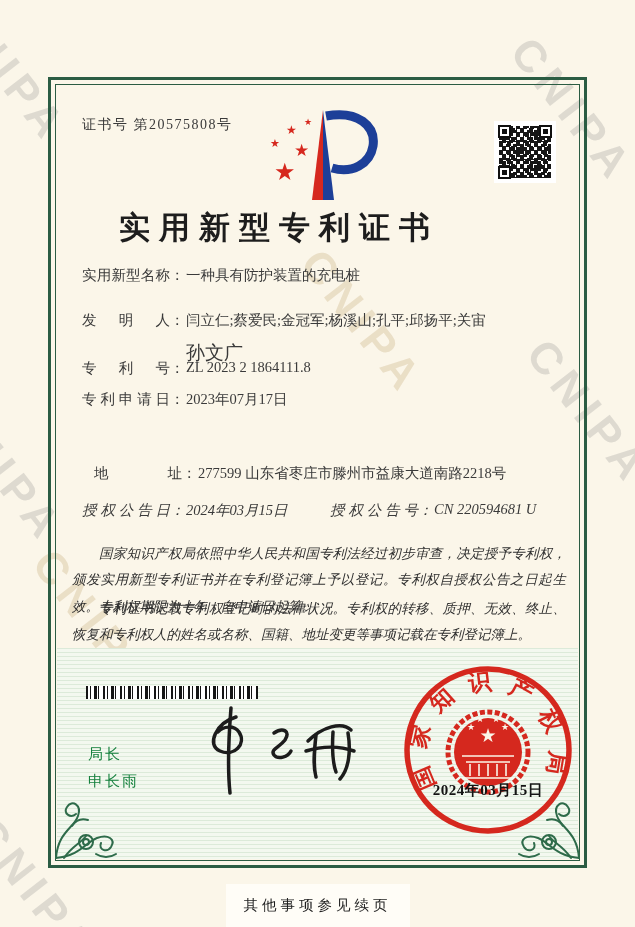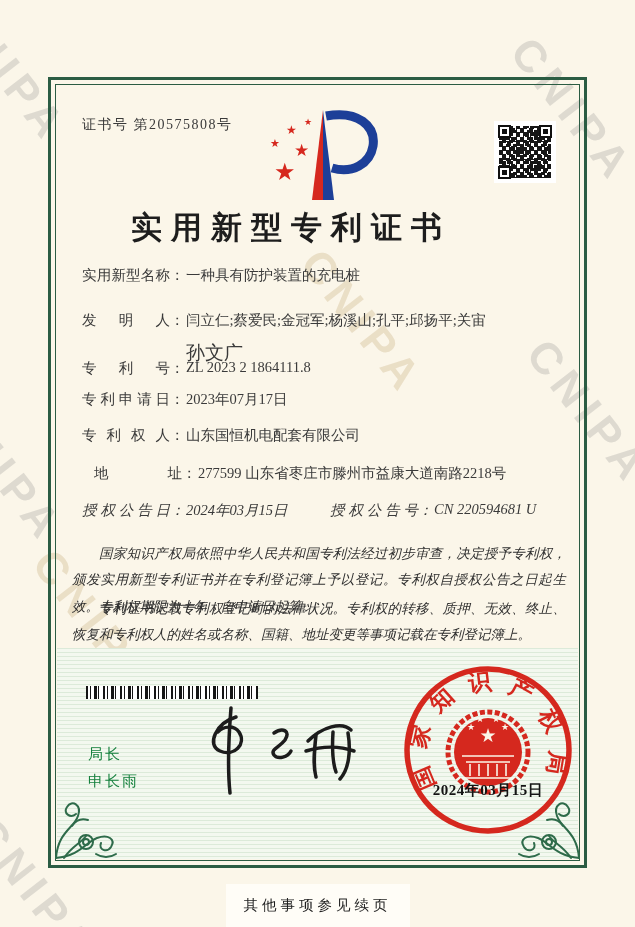--- a/index.html
+++ b/index.html
@@ -31,21 +31,21 @@
   .logo .star{position:absolute;color:#d6281e;line-height:1;}
   .qr{position:absolute;left:494px;top:121px;width:62px;height:62px;background:#fff;padding:3px;box-sizing:border-box;}
   .qr-mods{position:absolute;inset:5px;background-color:#fff;
     background-image:
       repeating-conic-gradient(#161616 0 25%,transparent 0 50%),
       repeating-conic-gradient(from 90deg,#161616 0 25%,transparent 0 50%);
     background-size:7px 7px,9px 9px;background-position:0 0,3px 2px;}
   .qf{position:absolute;width:13px;height:13px;border:2.5px solid #111;background:#fff;box-sizing:border-box;}
   .qf::after{content:"";position:absolute;inset:2px;background:#111;}
   .qf.tl{left:4px;top:4px;} .qf.tr{right:4px;top:4px;} .qf.bl{left:4px;bottom:4px;}
-  .title{position:absolute;left:12px;top:207px;width:549px;text-align:center;
+  .title{position:absolute;left:0;top:207px;width:549px;text-align:center;
     font-size:31px;font-weight:bold;letter-spacing:9px;padding-left:9px;box-sizing:border-box;color:#1d1d1d;}
   .row{position:absolute;left:82px;width:492px;font-size:14.5px;color:#3a3a3a;white-space:nowrap;}
   .lbl{display:inline-block;width:88px;text-align:justify;text-align-last:justify;vertical-align:top;}
   .colon{display:inline-block;width:16px;vertical-align:top;}
   .val{display:inline-block;vertical-align:top;white-space:normal;max-width:386px;}
   .val2{position:absolute;left:186px;top:340px;font-size:19px;color:#3a3a3a;}
   .grant2{position:absolute;left:248px;top:0;}
   .para{position:absolute;left:72px;width:494px;font-size:13.5px;font-style:italic;
     line-height:1.95;text-indent:2em;text-align:justify;color:#2f2f2f;}
   .barcode{position:absolute;left:86px;top:686px;width:172px;height:13px;
@@ -139,23 +139,20 @@
   <div class="val2">孙文广</div>
 
   <div class="row" style="top:359px;">
     <span class="lbl">专利号</span><span class="colon">：</span><span class="val">ZL 2023 2 1864111.8</span>
   </div>
 
   <div class="row" style="top:390px;">
     <span class="lbl">专利申请日</span><span class="colon">：</span><span class="val">2023年07月17日</span>
   </div>
 
-  <div class="row" style="top:426px;">
-    <span class="lbl">专利权人</span><span class="colon">：</span><span class="val">山东国恒机电配套有限公司</span>
-  </div>
 
   <div class="row" style="top:464px;margin-left:12px;">
     <span class="lbl">地址</span><span class="colon">：</span><span class="val">277599 山东省枣庄市滕州市益康大道南路2218号</span>
   </div>
 
   <div class="row" style="top:501px;font-style:italic;">
     <span class="lbl">授权公告日</span><span class="colon">：</span><span class="val">2024年03月15日</span>
     <span class="grant2"><span class="lbl">授权公告号</span><span class="colon">：</span><span class="val">CN 220594681 U</span></span>
   </div>
 

